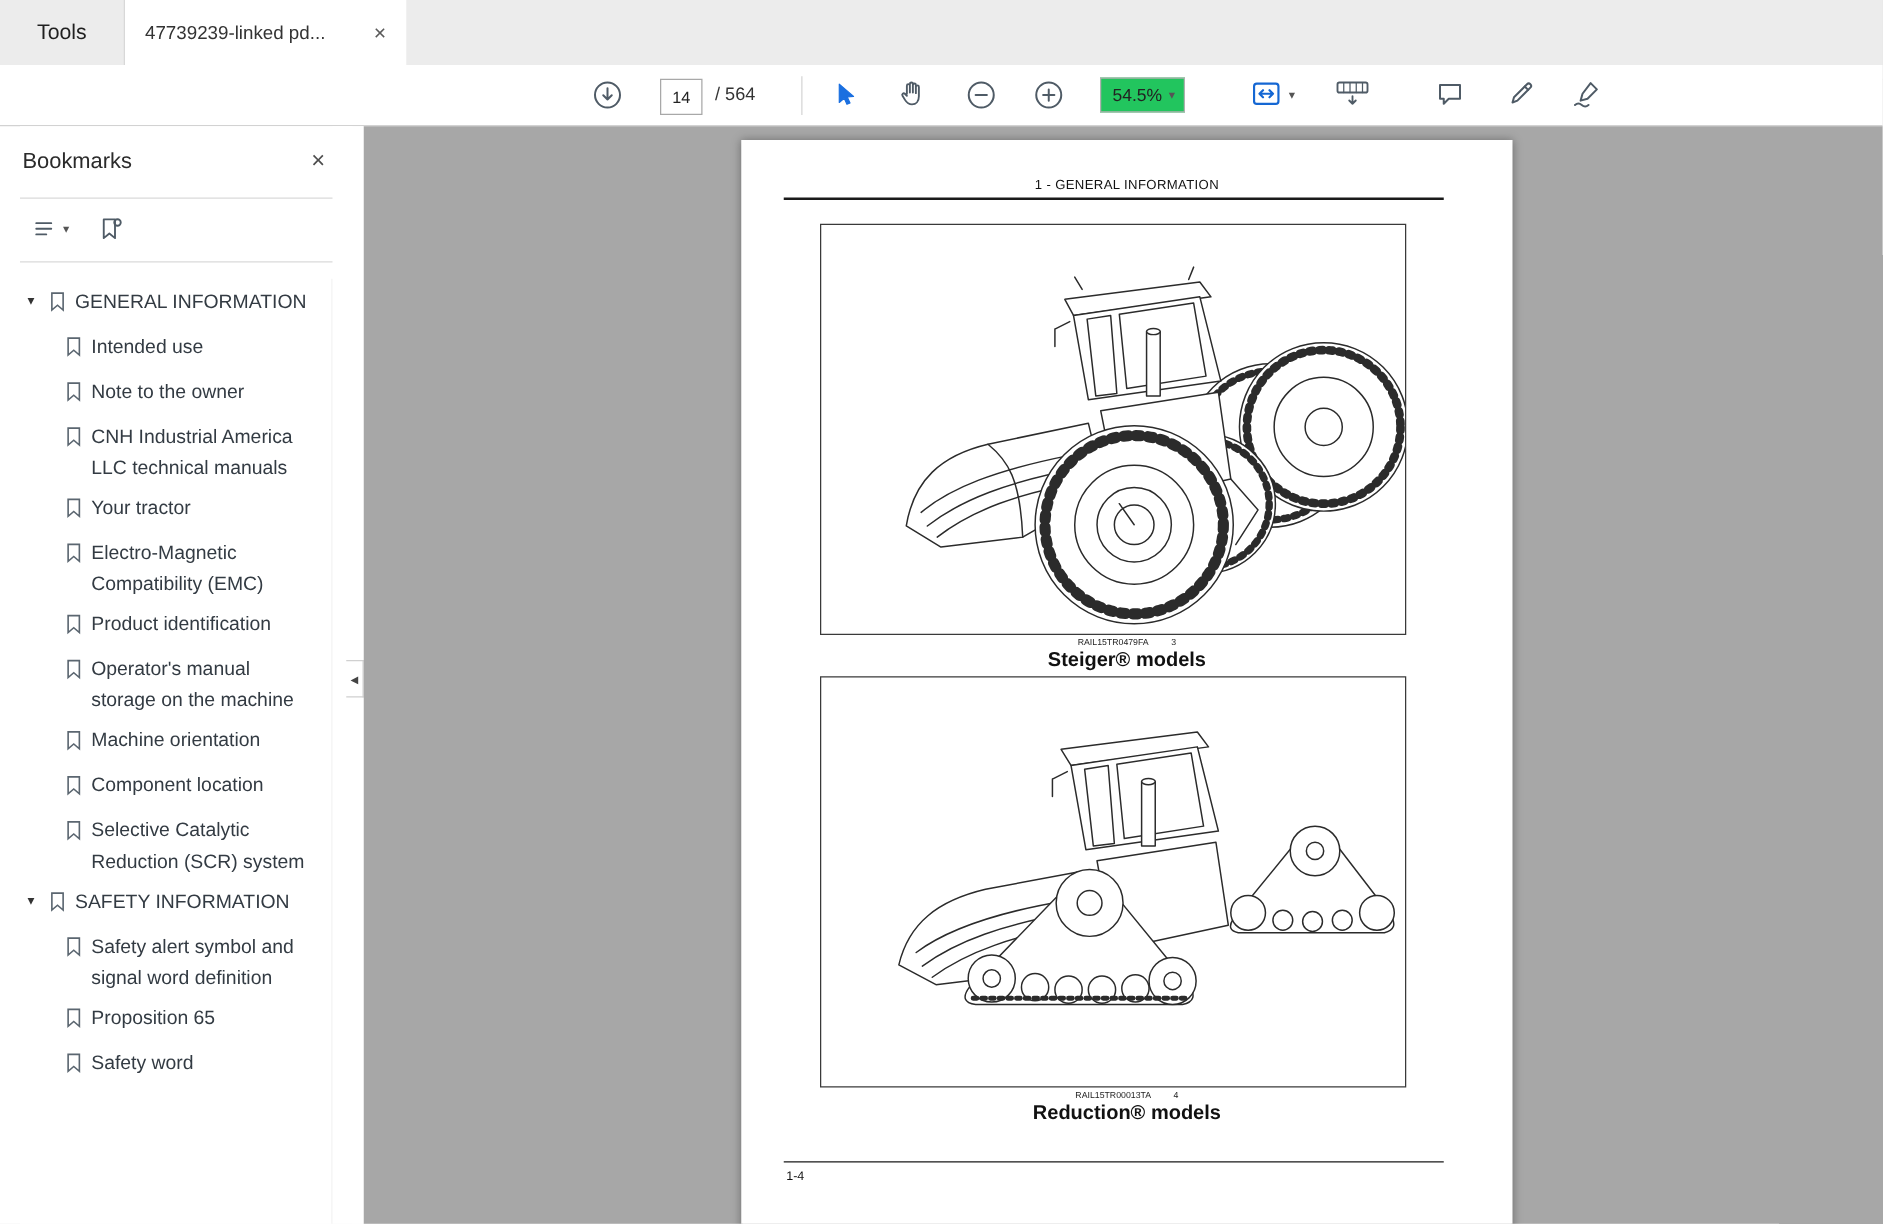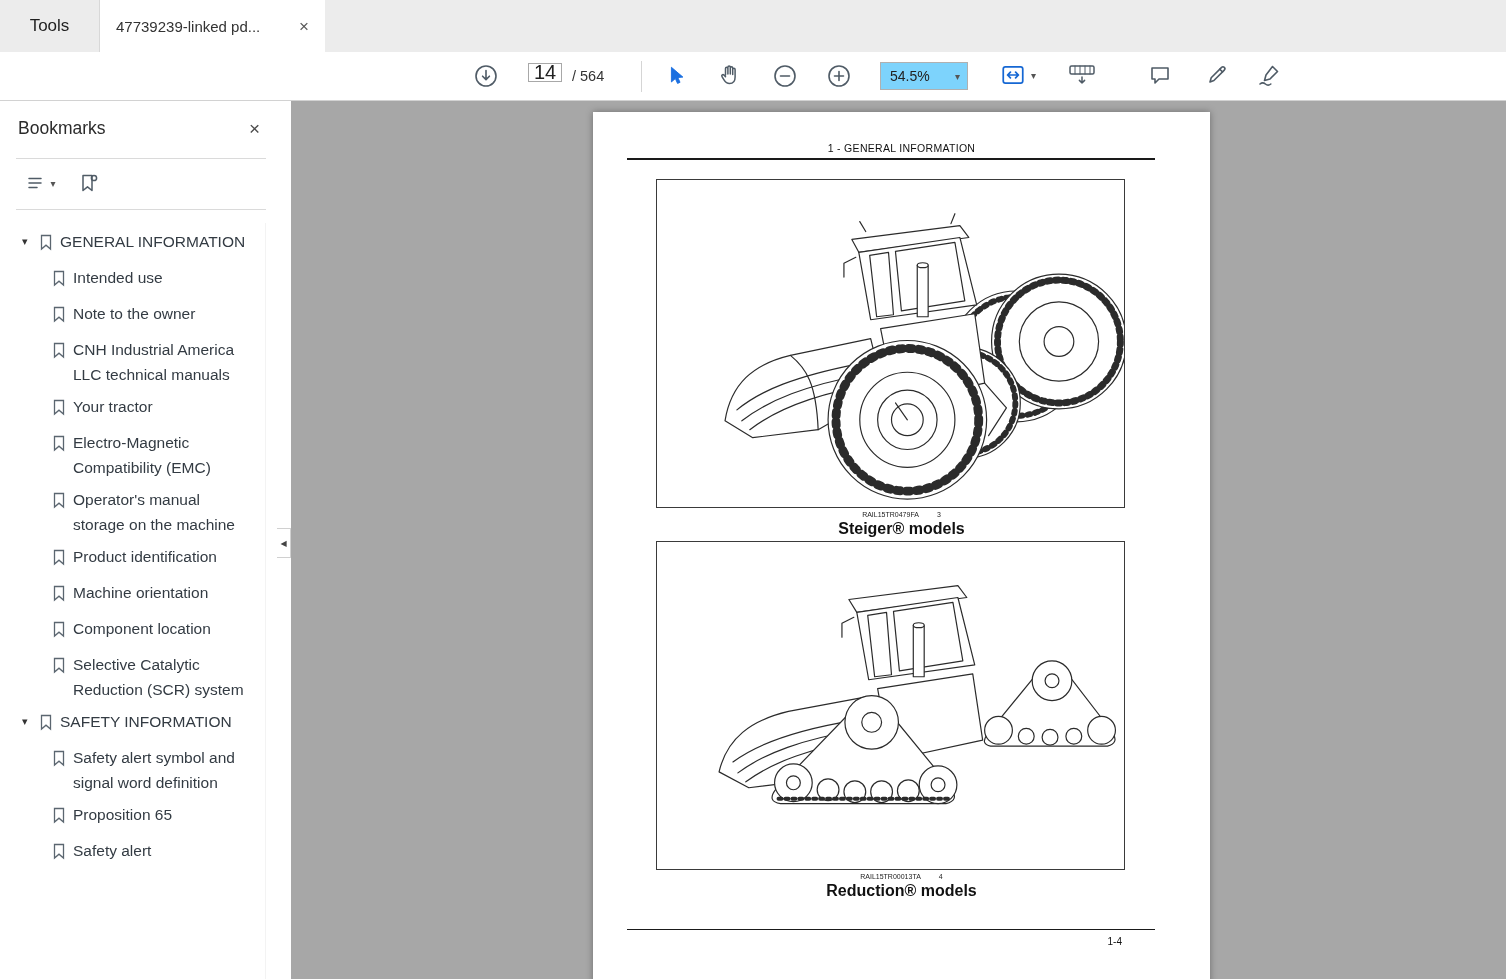--- a/index.html
+++ b/index.html
@@ -10,25 +10,25 @@
   .tab-tools { position:absolute; left:0; top:0; width:100px; height:52px; display:flex; align-items:center; justify-content:center;
                font-size:17px; color:#1f1f1f; border-right:1px solid #d8d8d8; cursor:pointer; }
   .tab-doc { position:absolute; left:100px; top:0; width:225px; height:53px; background:#ffffff; display:flex; align-items:center;
              padding:0 12px 0 16px; font-size:15px; color:#333; }
   .tab-doc .close { margin-left:auto; font-size:17px; color:#5a5a5a; line-height:1; cursor:pointer; padding:2px 4px; }
 
   
   .toolbar { position:absolute; left:0; top:52px; width:1506px; height:49px; background:#fff; border-bottom:1px solid #d2d2d2; }
   .toolbar .abs { position:absolute; }
   .ticon { width:26px; height:26px; display:flex; align-items:center; justify-content:center; cursor:pointer; }
-  .page-input { position:absolute; left:528px; top:11px; width:34px; height:19px; border:1px solid #a8a8a8; text-align:center;
-                font-size:20px; color:#222; font-family:"Liberation Sans",sans-serif; background:#fff; }
+  .page-input { position:absolute; left:528px; top:11px; width:34px; height:29px; border:1px solid #a8a8a8; text-align:center;
+                font-size:13px; color:#222; font-family:"Liberation Sans",sans-serif; background:#fff; }
   .page-total { position:absolute; left:572px; top:16px; font-size:14.5px; color:#333; }
   .tb-divider { position:absolute; left:641px; top:9px; width:1px; height:31px; background:#d5d5d5; }
-  .zoom-box { position:absolute; left:880px; top:10px; width:88px; height:28px; border:1px solid #b0b0b0; background:#7dd3fc;
+  .zoom-box { position:absolute; left:880px; top:10px; width:68px; height:28px; border:1px solid #b0b0b0; background:#22c55e;
               display:flex; align-items:center; padding:0 7px 0 9px; font-size:14px; color:#222; cursor:pointer; }
   .zoom-box .caret { margin-left:auto; font-size:10px; color:#555; }
   .mini-caret { font-size:10px; color:#555; cursor:pointer; }
 
   
   .sidebar { position:absolute; left:16px; top:101px; width:266px; height:878px; background:#fff; }
   .gutter  { position:absolute; left:266px; top:101px; width:25px; height:878px; background:#fff; }
   .bm-title { position:absolute; left:2px; top:17px; font-size:17.5px; color:#2b2b2b; }
   .bm-close { position:absolute; left:228px; top:15px; font-size:19px; color:#4d4d4d; cursor:pointer; padding:2px 5px; }
   .sb-div1 { position:absolute; left:0; top:57px; width:260px; border-top:1px solid #dadada; }
@@ -58,21 +58,21 @@
   .rule-top { position:absolute; top:46px; left:34px; width:528px; border-top:2px solid #1a1a1a; }
   .figure { position:absolute; left:63px; width:469px; height:329px; border:1.5px solid #3a3a3a; background:#fff; }
   .fig1 { top:67px; } .fig2 { top:429px; }
   .figure svg { width:100%; height:100%; display:block; }
   .fig-ref { position:absolute; left:0; width:617px; text-align:center; font-size:7px; color:#222; }
   .fig-ref .num { margin-left:18px; }
   .ref1 { top:399px; } .ref2 { top:761px; }
   .fig-cap { position:absolute; left:0; width:617px; text-align:center; font-size:16px; font-weight:bold; color:#111; }
   .cap1 { top:408px; } .cap2 { top:770px; }
   .rule-bot { position:absolute; top:817px; left:34px; width:528px; border-top:1.5px solid #1a1a1a; }
-  .pg-num { position:absolute; top:824px; left:0; width:529px; text-align:right; font-size:10px; color:#111;padding-left:36px; }
+  .pg-num { position:absolute; top:824px; left:0; width:529px; text-align:left; font-size:10px; color:#111;padding-left:36px; }
 </style>
 </head>
 <body>
 
 <div class="tabbar">
   <div class="tab-tools">Tools</div>
   <div class="tab-doc">
     <span>47739239-linked pd...</span>
     <span class="close">×</span>
   </div>
@@ -221,28 +221,28 @@
       <span class="bm-ico"><svg width="14" height="17" viewBox="0 0 14 17">
             <path d="M2.5 1.5h9v13.5L7 11.2l-4.5 3.8z" fill="none" stroke="#5b6670" stroke-width="1.3"></path>
           </svg></span>
       <span class="bm-label">Electro-Magnetic Compatibility (EMC)</span>
     </div>
 
     <div class="bm-item lvl1">
       <span class="bm-ico"><svg width="14" height="17" viewBox="0 0 14 17">
             <path d="M2.5 1.5h9v13.5L7 11.2l-4.5 3.8z" fill="none" stroke="#5b6670" stroke-width="1.3"></path>
           </svg></span>
+      <span class="bm-label">Product identification</span>
+    </div>
+
+    <div class="bm-item lvl1">
+      <span class="bm-ico"><svg width="14" height="17" viewBox="0 0 14 17">
+            <path d="M2.5 1.5h9v13.5L7 11.2l-4.5 3.8z" fill="none" stroke="#5b6670" stroke-width="1.3"></path>
+          </svg></span>
       <span class="bm-label">Operator's manual storage on the machine</span>
-    </div>
-
-    <div class="bm-item lvl1">
-      <span class="bm-ico"><svg width="14" height="17" viewBox="0 0 14 17">
-            <path d="M2.5 1.5h9v13.5L7 11.2l-4.5 3.8z" fill="none" stroke="#5b6670" stroke-width="1.3"></path>
-          </svg></span>
-      <span class="bm-label">Product identification</span>
     </div>
 
     <div class="bm-item lvl1">
       <span class="bm-ico"><svg width="14" height="17" viewBox="0 0 14 17">
             <path d="M2.5 1.5h9v13.5L7 11.2l-4.5 3.8z" fill="none" stroke="#5b6670" stroke-width="1.3"></path>
           </svg></span>
       <span class="bm-label">Machine orientation</span>
     </div>
 
     <div class="bm-item lvl1">
@@ -278,21 +278,21 @@
       <span class="bm-ico"><svg width="14" height="17" viewBox="0 0 14 17">
             <path d="M2.5 1.5h9v13.5L7 11.2l-4.5 3.8z" fill="none" stroke="#5b6670" stroke-width="1.3"></path>
           </svg></span>
       <span class="bm-label">Proposition 65</span>
     </div>
 
     <div class="bm-item lvl1">
       <span class="bm-ico"><svg width="14" height="17" viewBox="0 0 14 17">
             <path d="M2.5 1.5h9v13.5L7 11.2l-4.5 3.8z" fill="none" stroke="#5b6670" stroke-width="1.3"></path>
           </svg></span>
-      <span class="bm-label">Safety alert</span>
+      <span class="bm-label">Safety word</span>
     </div>
 
   </div>
 
   <div class="sb-scroll">
     <div class="arrow" style="top:5px;">▲</div>
     <div class="sb-thumb"></div>
     <div class="arrow" style="bottom:5px;">▼</div>
   </div>
 </div>

